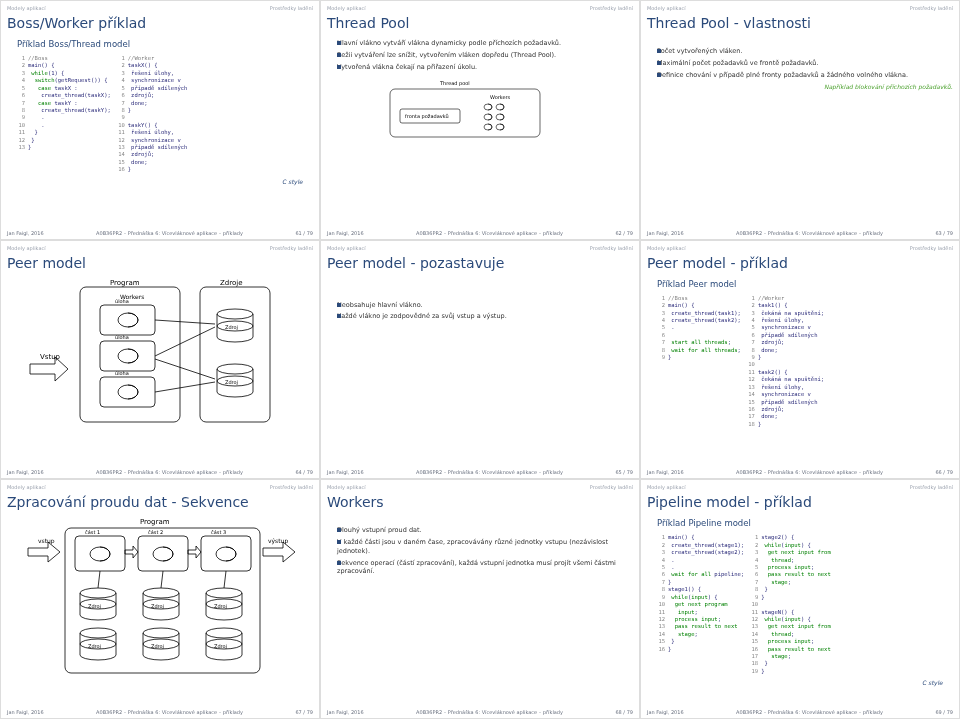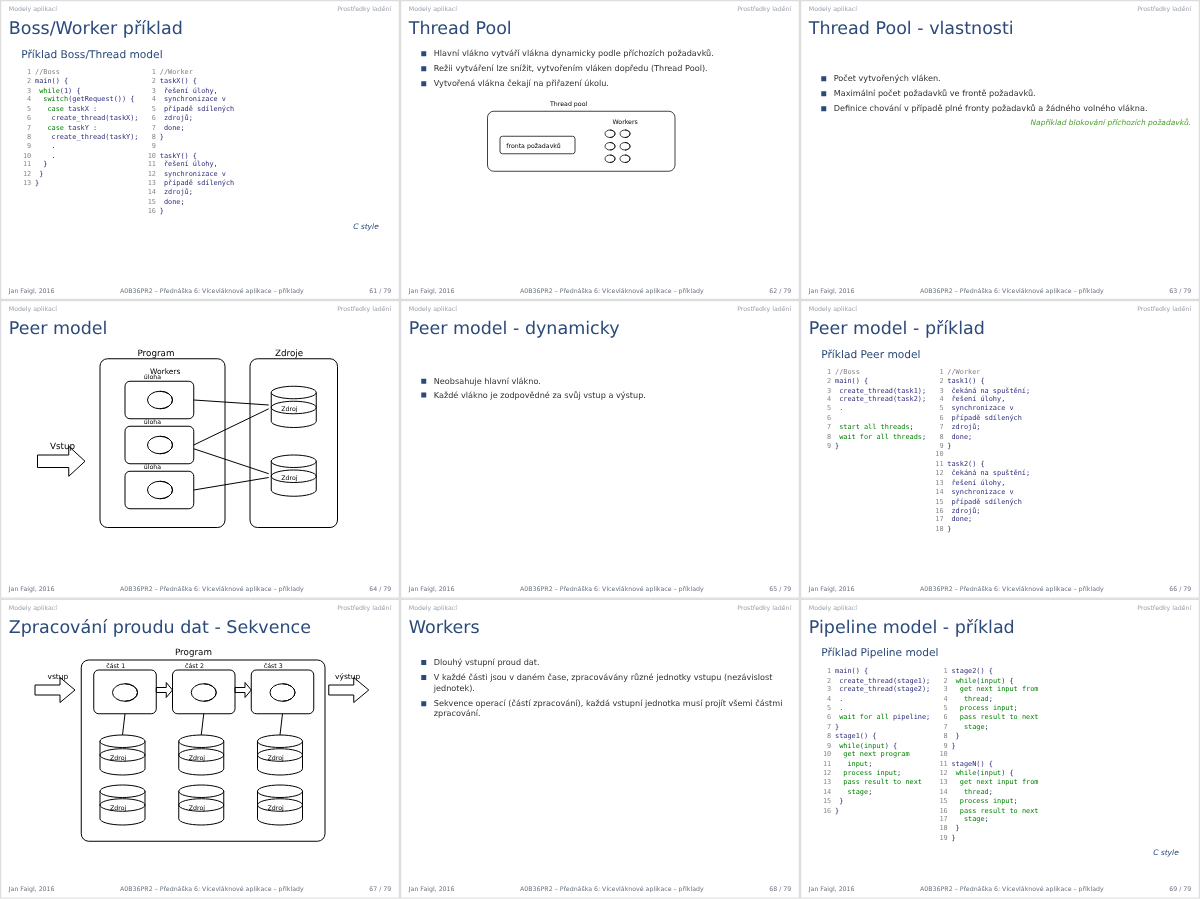--- a/index.html
+++ b/index.html
@@ -3,21 +3,21 @@
 <meta charset="utf-8">
 <style>
   body{margin:0;background:#fff;font-family:"DejaVu Sans","Helvetica",sans-serif;font-size:6.5px;color:#333;width:960px}
   .grid{display:grid;grid-template-columns:repeat(3,320px);grid-template-rows:repeat(3,239.67px)}
   .slide{border:0.5px solid #ddd;position:relative;box-sizing:border-box;padding:4px 6px;overflow:hidden}
   .hdr{display:flex;justify-content:space-between;color:#9ca3af;font-size:5px;margin-bottom:2px}
   .title{color:#2b4a7a;font-size:14px;margin:4px 0 8px 0;font-weight:normal}
   .subtitle{color:#2b4a7a;font-size:8.5px;margin:4px 0 6px 10px}
   .ftr{position:absolute;bottom:3px;left:6px;right:6px;display:flex;justify-content:space-between;color:#6b7280;font-size:5px}
   ul.bul{list-style:none;padding:0;margin:2px 0 2px 10px}
-  ul.bul>li{position:relative;padding-left:10px;margin-bottom:3px;line-height:1.35}
+  ul.bul>li{position:relative;margin-bottom:3px;line-height:1.35}
   ul.bul>li:before{content:"";position:absolute;left:0;top:2px;width:4px;height:4px;background:#2b4a7a}
   ul.bul ul{list-style:none;padding:0;margin:2px 0 0 0}
   ul.bul ul>li{position:relative;padding-left:10px;margin-bottom:2px}
   ul.bul ul>li:before{content:"";position:absolute;left:0;top:2px;width:3.5px;height:3.5px;background:#2b4a7a}
   .cols{display:flex;gap:6px}
   .code{font-family:"DejaVu Sans Mono",monospace;font-size:5.5px;white-space:pre;line-height:1.35;color:#2b2b7a}
   .ln{display:inline-block;width:8px;text-align:right;color:#888;margin-right:3px}
   .note{color:#4aa02c;font-style:italic;text-align:right;font-size:6px;margin-top:4px}
   .cstyle{color:#2b4a7a;font-style:italic;text-align:right;font-size:6px;margin:4px 10px 0 0}
   .svgbox{display:block}
@@ -115,21 +115,21 @@
         <span>62 / 79</span>
       </div>
 </div>
 
 <div class="slide">
   <div class="hdr">
         <span>Modely aplikací</span>
         <span>Prostředky ladění</span>
       </div>
   <div class="title">Thread Pool - vlastnosti</div>
-  <ul class="bul" style="margin-top:28px">
+  <ul class="bul" style="margin-top:16px">
     <li>Počet vytvořených vláken.</li>
     <li>Maximální počet požadavků ve frontě požadavků.</li>
     <li>Definice chování v případě plné fronty požadavků a žádného volného vlákna.</li>
   </ul>
   <div class="note">Například blokování příchozích požadavků.</div>
   <div class="ftr">
         <span>Jan Faigl, 2016</span>
         <span>A0B36PR2 – Přednáška 6: Vícevláknové aplikace – příklady</span>
         <span>63 / 79</span>
       </div>
@@ -185,21 +185,21 @@
         <span>A0B36PR2 – Přednáška 6: Vícevláknové aplikace – příklady</span>
         <span>64 / 79</span>
       </div>
 </div>
 
 <div class="slide">
   <div class="hdr">
         <span>Modely aplikací</span>
         <span>Prostředky ladění</span>
       </div>
-  <div class="title">Peer model - dynamicky</div>
+  <div class="title">Peer model - pozastavuje</div>
   <ul class="bul" style="margin-top:30px">
     <li>Neobsahuje hlavní vlákno.</li>
     <li>Každé vlákno je zodpovědné za svůj vstup a výstup.</li>
   </ul>
   <div class="ftr">
         <span>Jan Faigl, 2016</span>
         <span>A0B36PR2 – Přednáška 6: Vícevláknové aplikace – příklady</span>
         <span>65 / 79</span>
       </div>
 </div>

